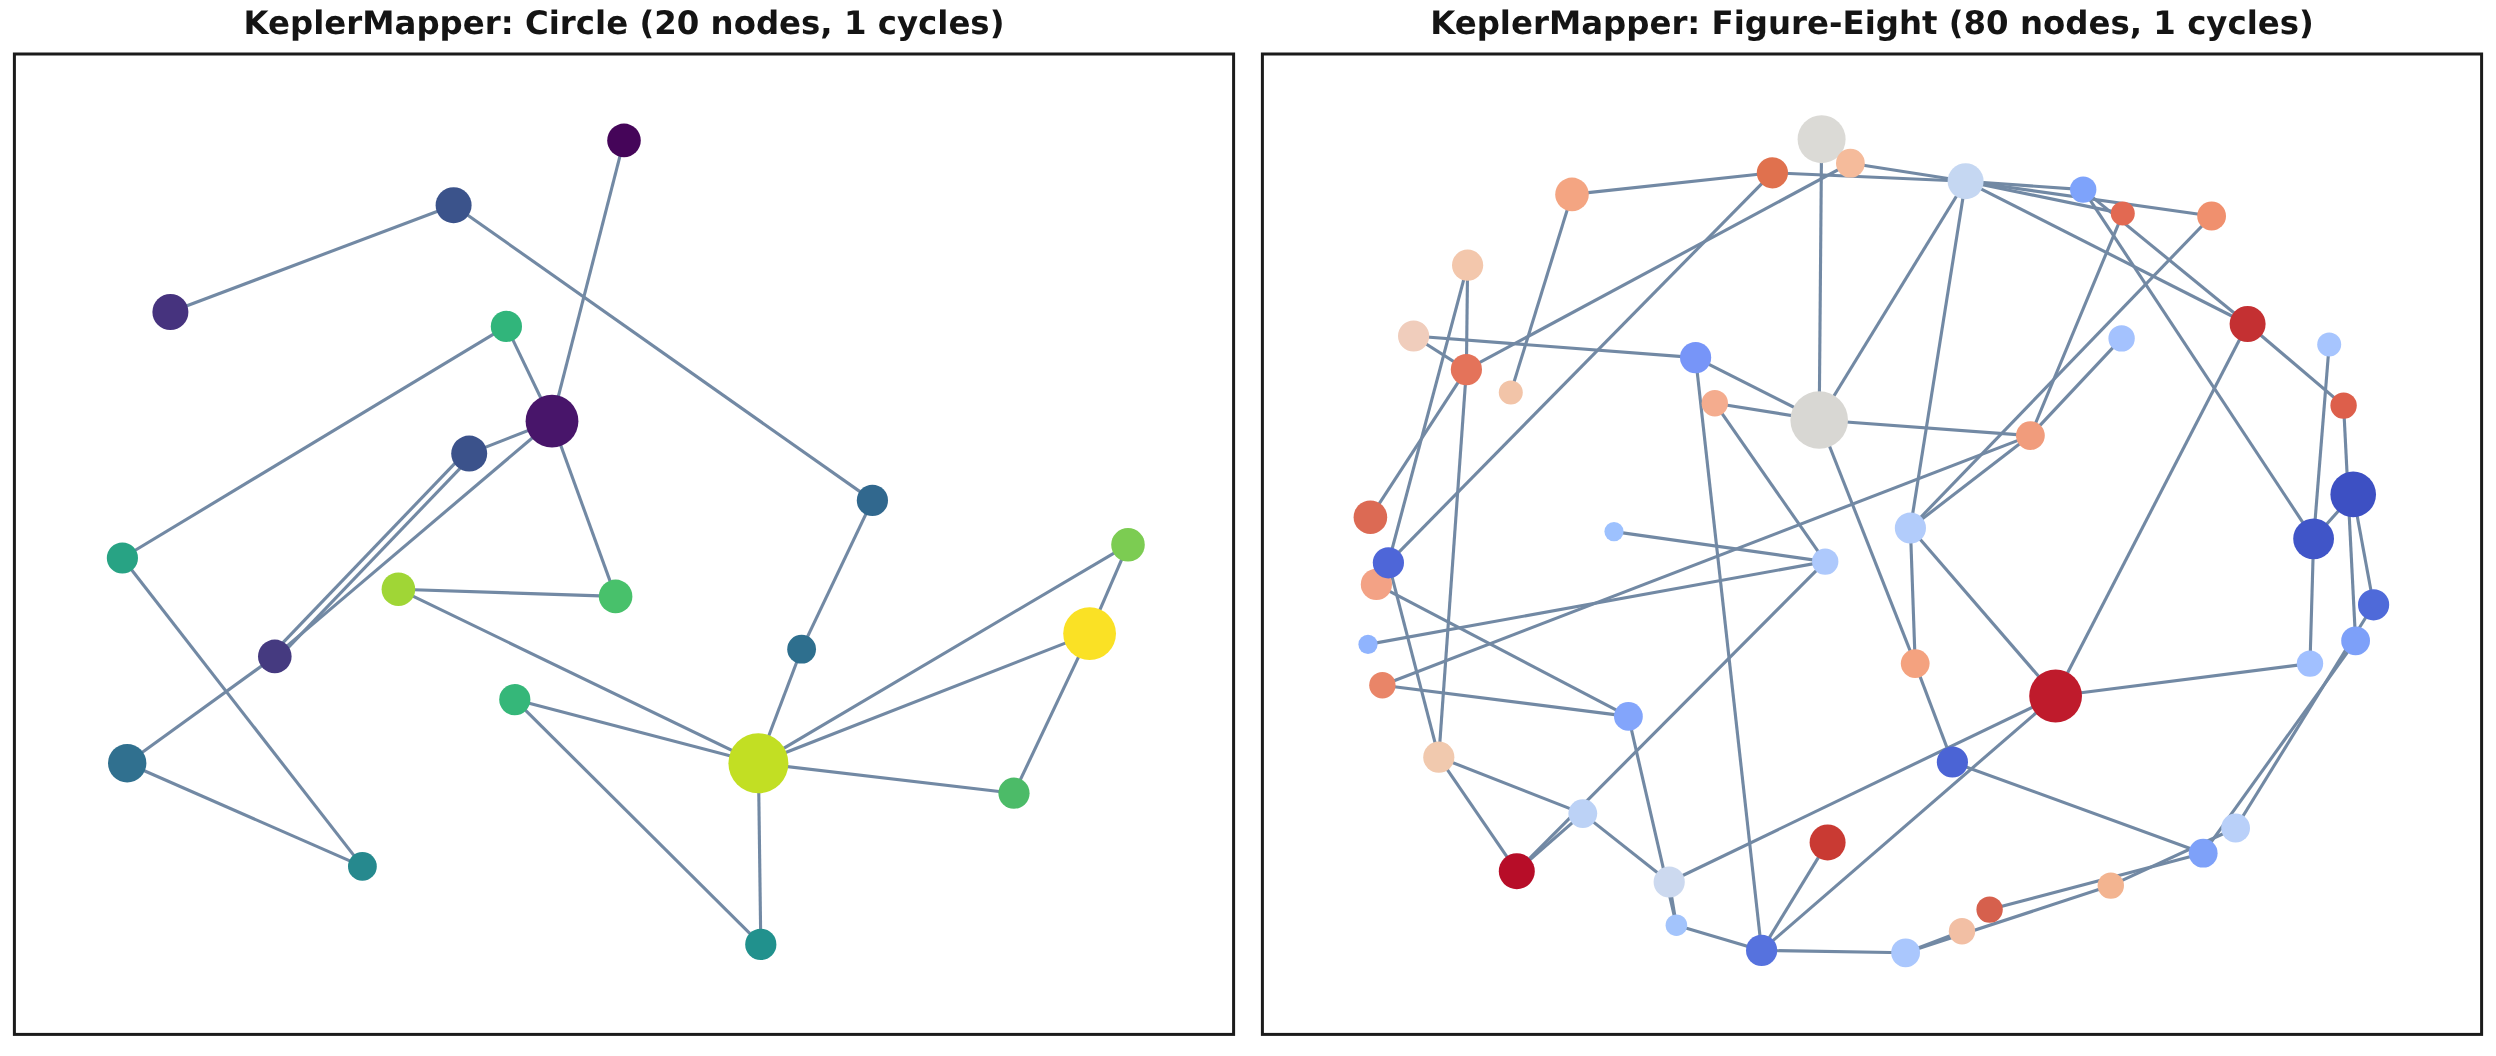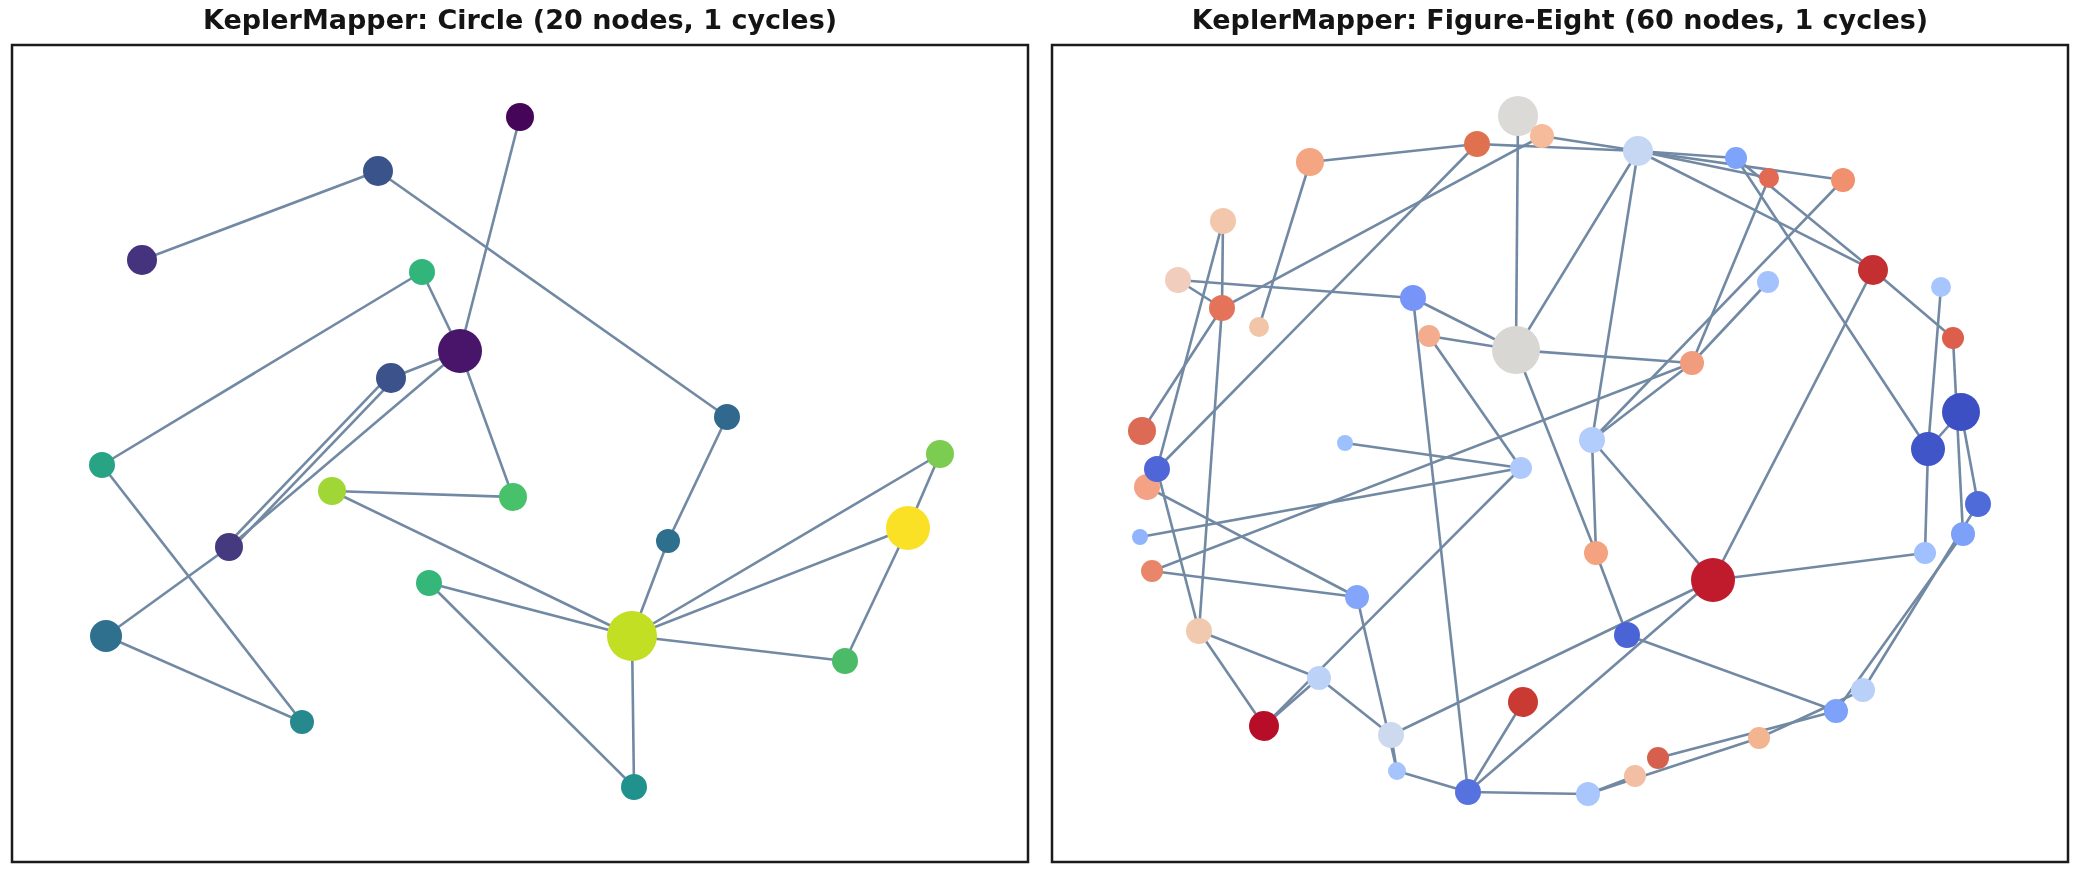--- a/index.html
+++ b/index.html
@@ -23,21 +23,21 @@
   }
   #title-left  { left: 12px; }
   #title-right { left: 1052px; }
   #graph-canvas { position: absolute; left: 0; top: 0; }
 </style>
 </head>
 <body>
 
 <div id="figure">
   <div id="title-left" class="panel-title">KeplerMapper: Circle (20 nodes, 1 cycles)</div>
-  <div id="title-right" class="panel-title">KeplerMapper: Figure-Eight (60 nodes, 1 cycles)</div>
+  <div id="title-right" class="panel-title">KeplerMapper: Figure-Eight (80 nodes, 1 cycles)</div>
   <svg id="graph-canvas" width="2080" height="880" viewBox="0 0 2080 880" xmlns="http://www.w3.org/2000/svg">
       <rect x="12" y="45" width="1016" height="817" fill="none" stroke="#1b1b1b" stroke-width="2.5"></rect>
       <line x1="520" y1="117" x2="460" y2="351" stroke="#7289a4" stroke-width="2.6"></line>
       <line x1="378" y1="171" x2="142" y2="260" stroke="#7289a4" stroke-width="2.6"></line>
       <line x1="378" y1="171" x2="727" y2="417" stroke="#7289a4" stroke-width="2.6"></line>
       <line x1="422" y1="272" x2="460" y2="351" stroke="#7289a4" stroke-width="2.6"></line>
       <line x1="460" y1="351" x2="391" y2="378" stroke="#7289a4" stroke-width="2.6"></line>
       <line x1="460" y1="351" x2="513" y2="497" stroke="#7289a4" stroke-width="2.6"></line>
       <line x1="460" y1="351" x2="229" y2="547" stroke="#7289a4" stroke-width="2.6"></line>
       <line x1="393.1656978644805" y1="380.0759944026381" x2="231.16569786448048" y2="549.0759944026381" stroke="#7289a4" stroke-width="2.6"></line>

